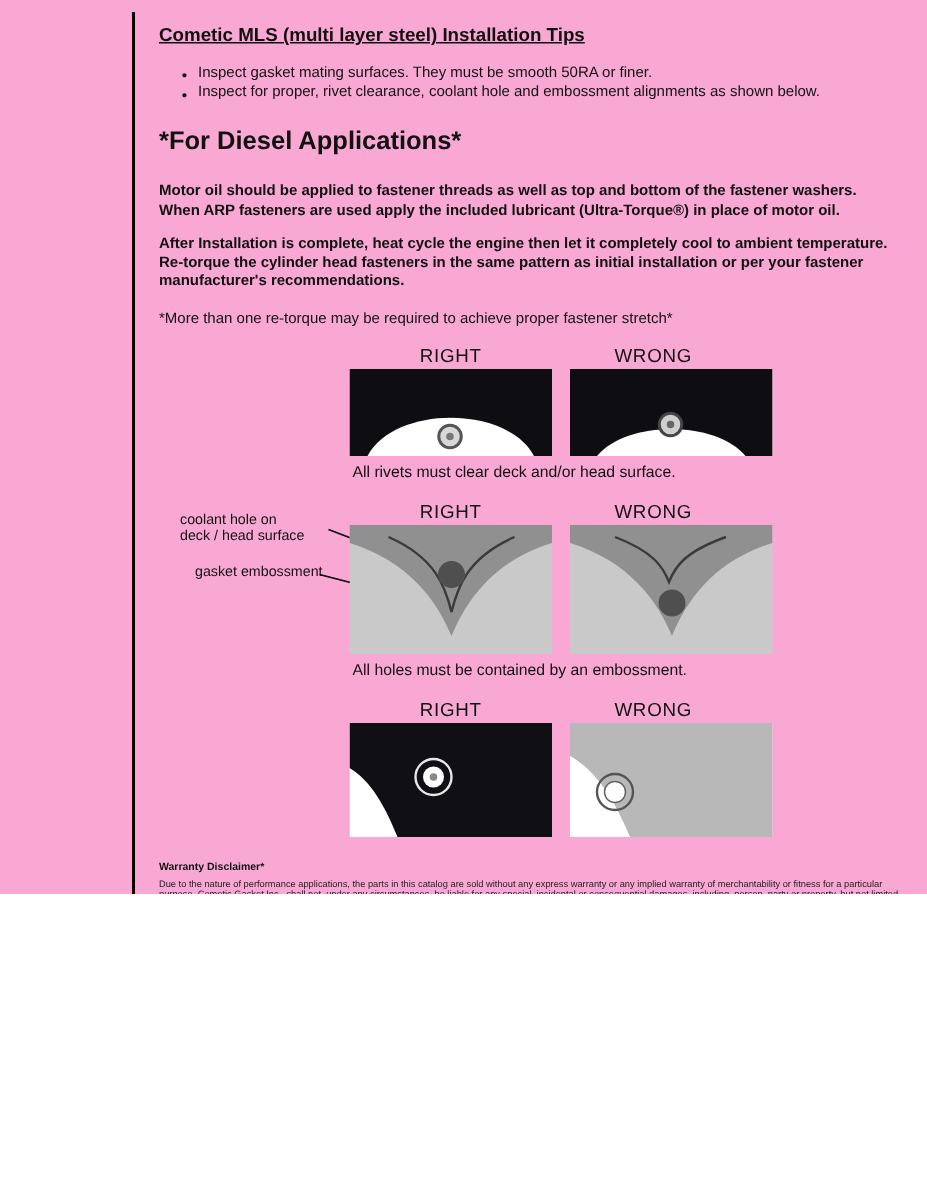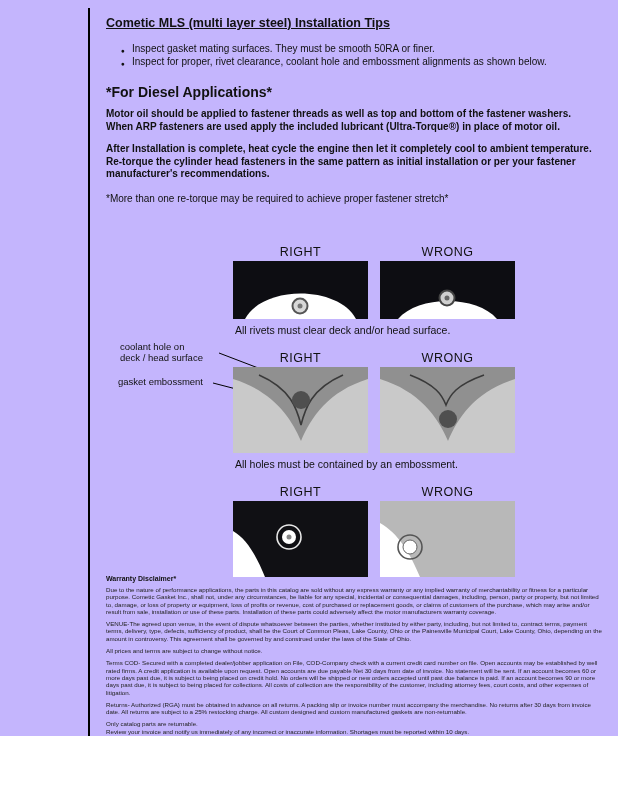--- a/index.html
+++ b/index.html
@@ -1,44 +1,44 @@
 <!DOCTYPE html>
 <html><head>
 <meta charset="utf-8">
 <style>
   html,body { margin:0; padding:0; background:#ffffff; }
   .page {
-    position:relative; width:618px; height:736px; background:#c4b5fd;
+    position:relative; width:618px; height:596px; background:#f9a8d4;
     font-family:"Liberation Sans", sans-serif; color:#111; overflow:hidden;
   }
   .left-rule { position:absolute; left:88px; top:8px; width:2px; height:764px; background:#000; }
 
   .content { position:absolute; left:106px; top:16px; width:492px; }
   .title { font-size:12.5px; font-weight:bold; text-decoration:underline; margin:0 0 12px 0; }
 
   .bullets .b-item { position:relative; padding-left:11px; font-size:10px; line-height:13px; }
   .bullets .b-item::before { content:"○"; position:absolute; left:0; top:2px; font-size:6.5px; }
   .subbullets .sb-item { position:relative; margin-left:15px; padding-left:11px; font-size:10px; line-height:13px; }
   .subbullets .sb-item::before { content:"●"; position:absolute; left:0; top:2px; font-size:6.5px; }
 
-  .diesel-heading { font-size:14px; font-weight:bold; margin:16px 0 8px 0; }
+  .diesel-heading { font-size:17px; font-weight:bold; margin:16px 0 18px 0; }
   .para { font-size:10px; line-height:12.5px; margin:0 0 10px 0;font-weight:bold; }
   .note { font-size:10px; margin-top:12px; }
 
   .diagram { position:absolute; left:233px; top:230px; width:282px; }
-  .col-heads { display:flex; gap:12px; margin-bottom:2px;margin-top:15px; }
+  .col-heads { display:flex; margin-bottom:2px; }
   .col-heads div { width:135px; text-align:center; font-size:12.5px; letter-spacing:0.5px; }
   .panels { display:flex; gap:12px; }
   .panels svg { display:block; }
   .caption { font-size:10.5px; margin:5px 0 13px 2px; line-height:12px; }
   .caption.last { width:230px; }
 
   .callout { position:absolute; font-size:9.5px; line-height:11px; }
   .callout.coolant { left:120px; top:341px; width:86px; }
-  .callout.emboss  { left:118px; top:376px; width:95px; }
+  .callout.emboss  { left:130px; top:376px; width:95px; }
   .callout-lines { position:absolute; left:205px; top:340px; pointer-events:none; }
 
   .warranty { position:absolute; left:106px; top:575px; width:497px; }
   .warranty-heading { font-size:7px; font-weight:bold; margin:0 0 4px 0; }
   .fineprint { font-size:6.2px; line-height:7.3px; margin:0 0 5px 0; color:#222; }
 
   .footer-code { position:absolute; left:409px; top:760px; font-size:10px;text-decoration:underline; }
 </style>
 </head>
 <body>

